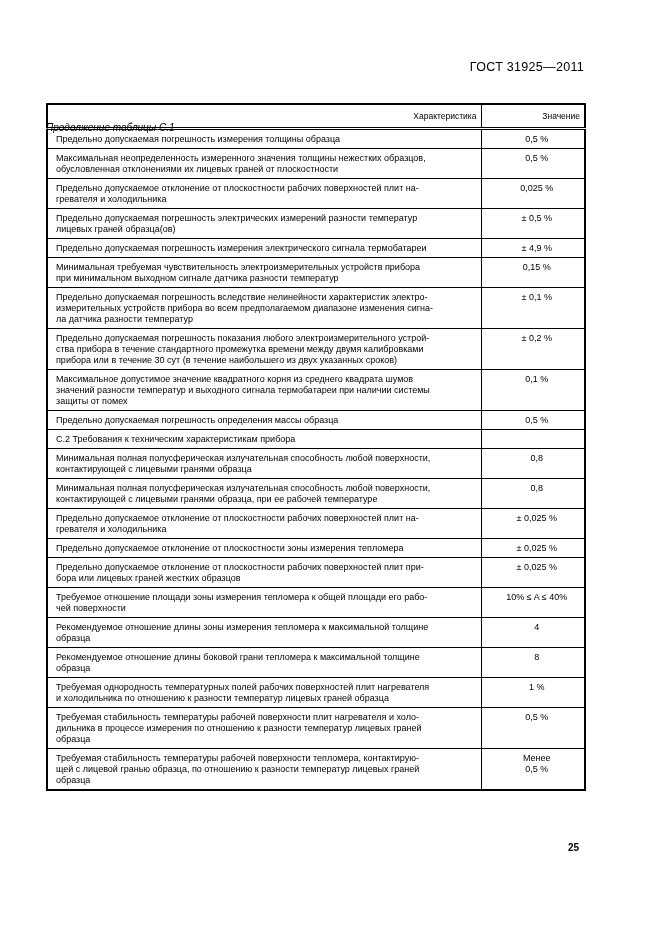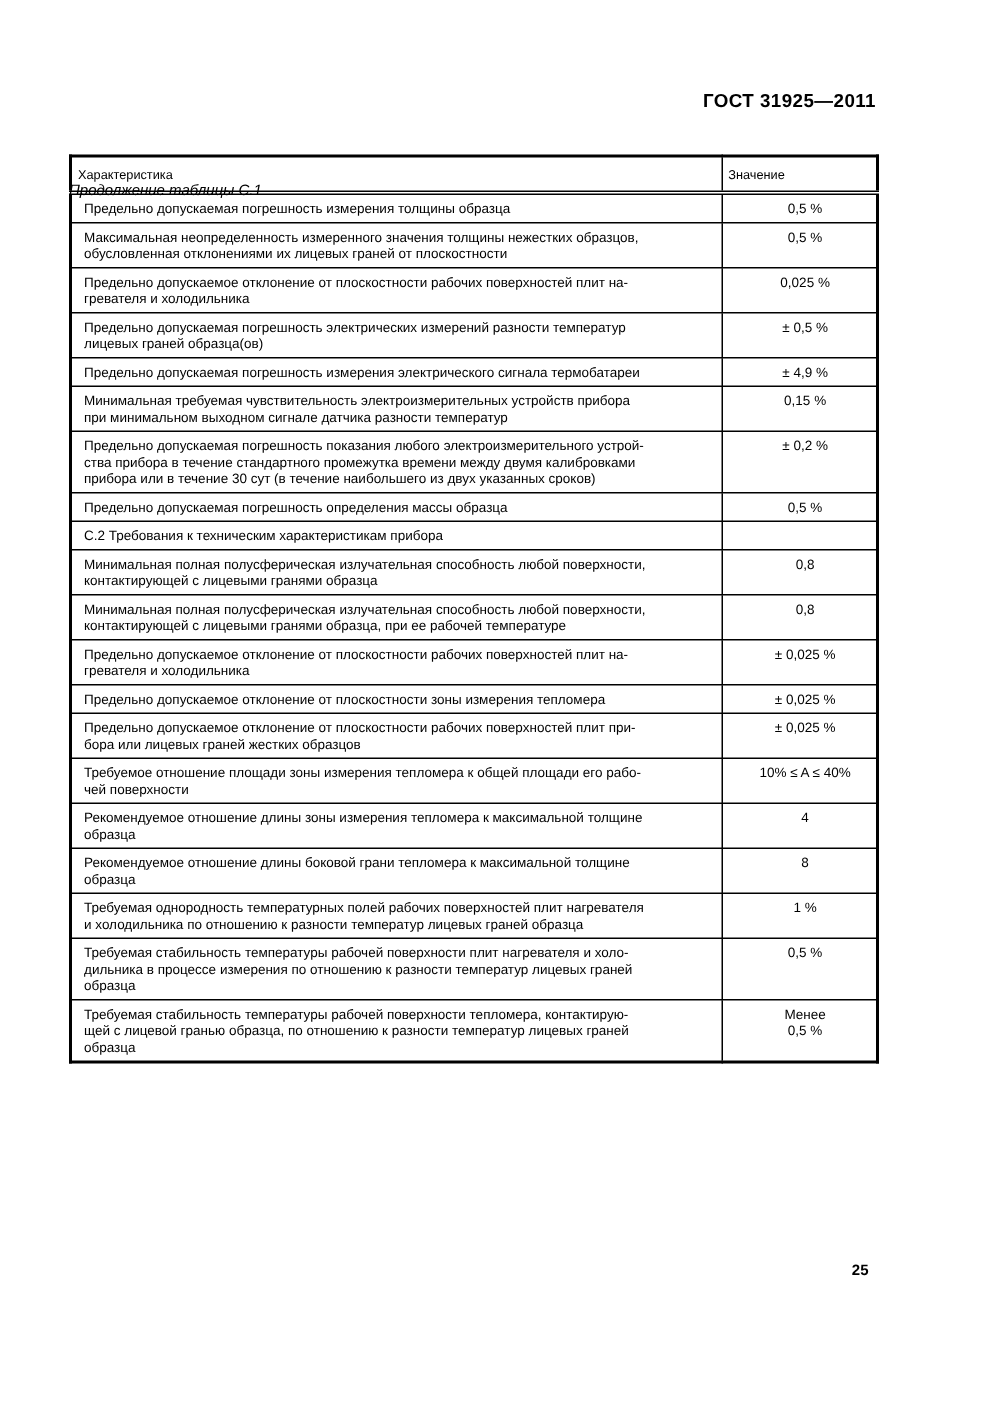--- a/index.html
+++ b/index.html
@@ -14,21 +14,21 @@
     background: #ffffff;
     font-family: "Liberation Sans", sans-serif;
     color: #000000;
     overflow: hidden;
   }
   .doc-number {
     position: absolute;
     top: 60px;
     right: 77px;
     font-size: 12.5px;
-    font-weight: bold;
+    font-weight: normal;
     letter-spacing: 0.3px;
   }
   .table-caption {
     position: absolute;
     top: 86px;
     left: 46px;
     font-size: 10px;
     font-style: italic;
     margin-top: 36px;
   }
@@ -39,21 +39,21 @@
     width: 538px;
     border-collapse: collapse;
     table-layout: fixed;
     border: 2px solid #000;
   }
   col.col-char { width: 434px; }
   col.col-val  { width: 104px; }
   .char-table th {
     font-size: 8.5px;
     font-weight: normal;
-    text-align: left;
+    text-align: right;
     padding: 6px 4px;
     border: 1px solid #000;
     border-bottom: 3px double #000;
   }
   .char-table td {
     border: 1px solid #000;
     font-size: 9px;
     line-height: 11px;
     vertical-align: top;
   }
@@ -122,26 +122,38 @@
         <tr>
           <td class="char-cell">Предельно допускаемая погрешность измерения электрического сигнала термобатареи</td>
           <td class="value-cell">± 4,9 %</td>
         </tr>
         <tr>
           <td class="char-cell">Минимальная требуемая чувствительность электроизмерительных устройств прибора
 при минимальном выходном сигнале датчика разности температур</td>
           <td class="value-cell">0,15 %</td>
         </tr>
         <tr>
+          <td class="char-cell">Предельно допускаемая погрешность вследствие нелинейности характеристик электро-
+измерительных устройств прибора во всем предполагаемом диапазоне изменения сигна-
+ла датчика разности температур</td>
+          <td class="value-cell">± 0,1 %</td>
+        </tr>
+        <tr>
           <td class="char-cell">Предельно допускаемая погрешность показания любого электроизмерительного устрой-
 ства прибора в течение стандартного промежутка времени между двумя калибровками
 прибора или в течение 30 сут (в течение наибольшего из двух указанных сроков)</td>
           <td class="value-cell">± 0,2 %</td>
         </tr>
         <tr>
+          <td class="char-cell">Максимальное допустимое значение квадратного корня из среднего квадрата шумов
+значений разности температур и выходного сигнала термобатареи при наличии системы
+защиты от помех</td>
+          <td class="value-cell">0,1 %</td>
+        </tr>
+        <tr>
           <td class="char-cell">Предельно допускаемая погрешность определения массы образца</td>
           <td class="value-cell">0,5 %</td>
         </tr>
         <tr class="section-row">
           <td class="char-cell">С.2 Требования к техническим характеристикам прибора</td>
           <td class="value-cell"></td>
         </tr>
         <tr>
           <td class="char-cell">Минимальная полная полусферическая излучательная способность любой поверхности,
 контактирующей с лицевыми гранями образца</td>

